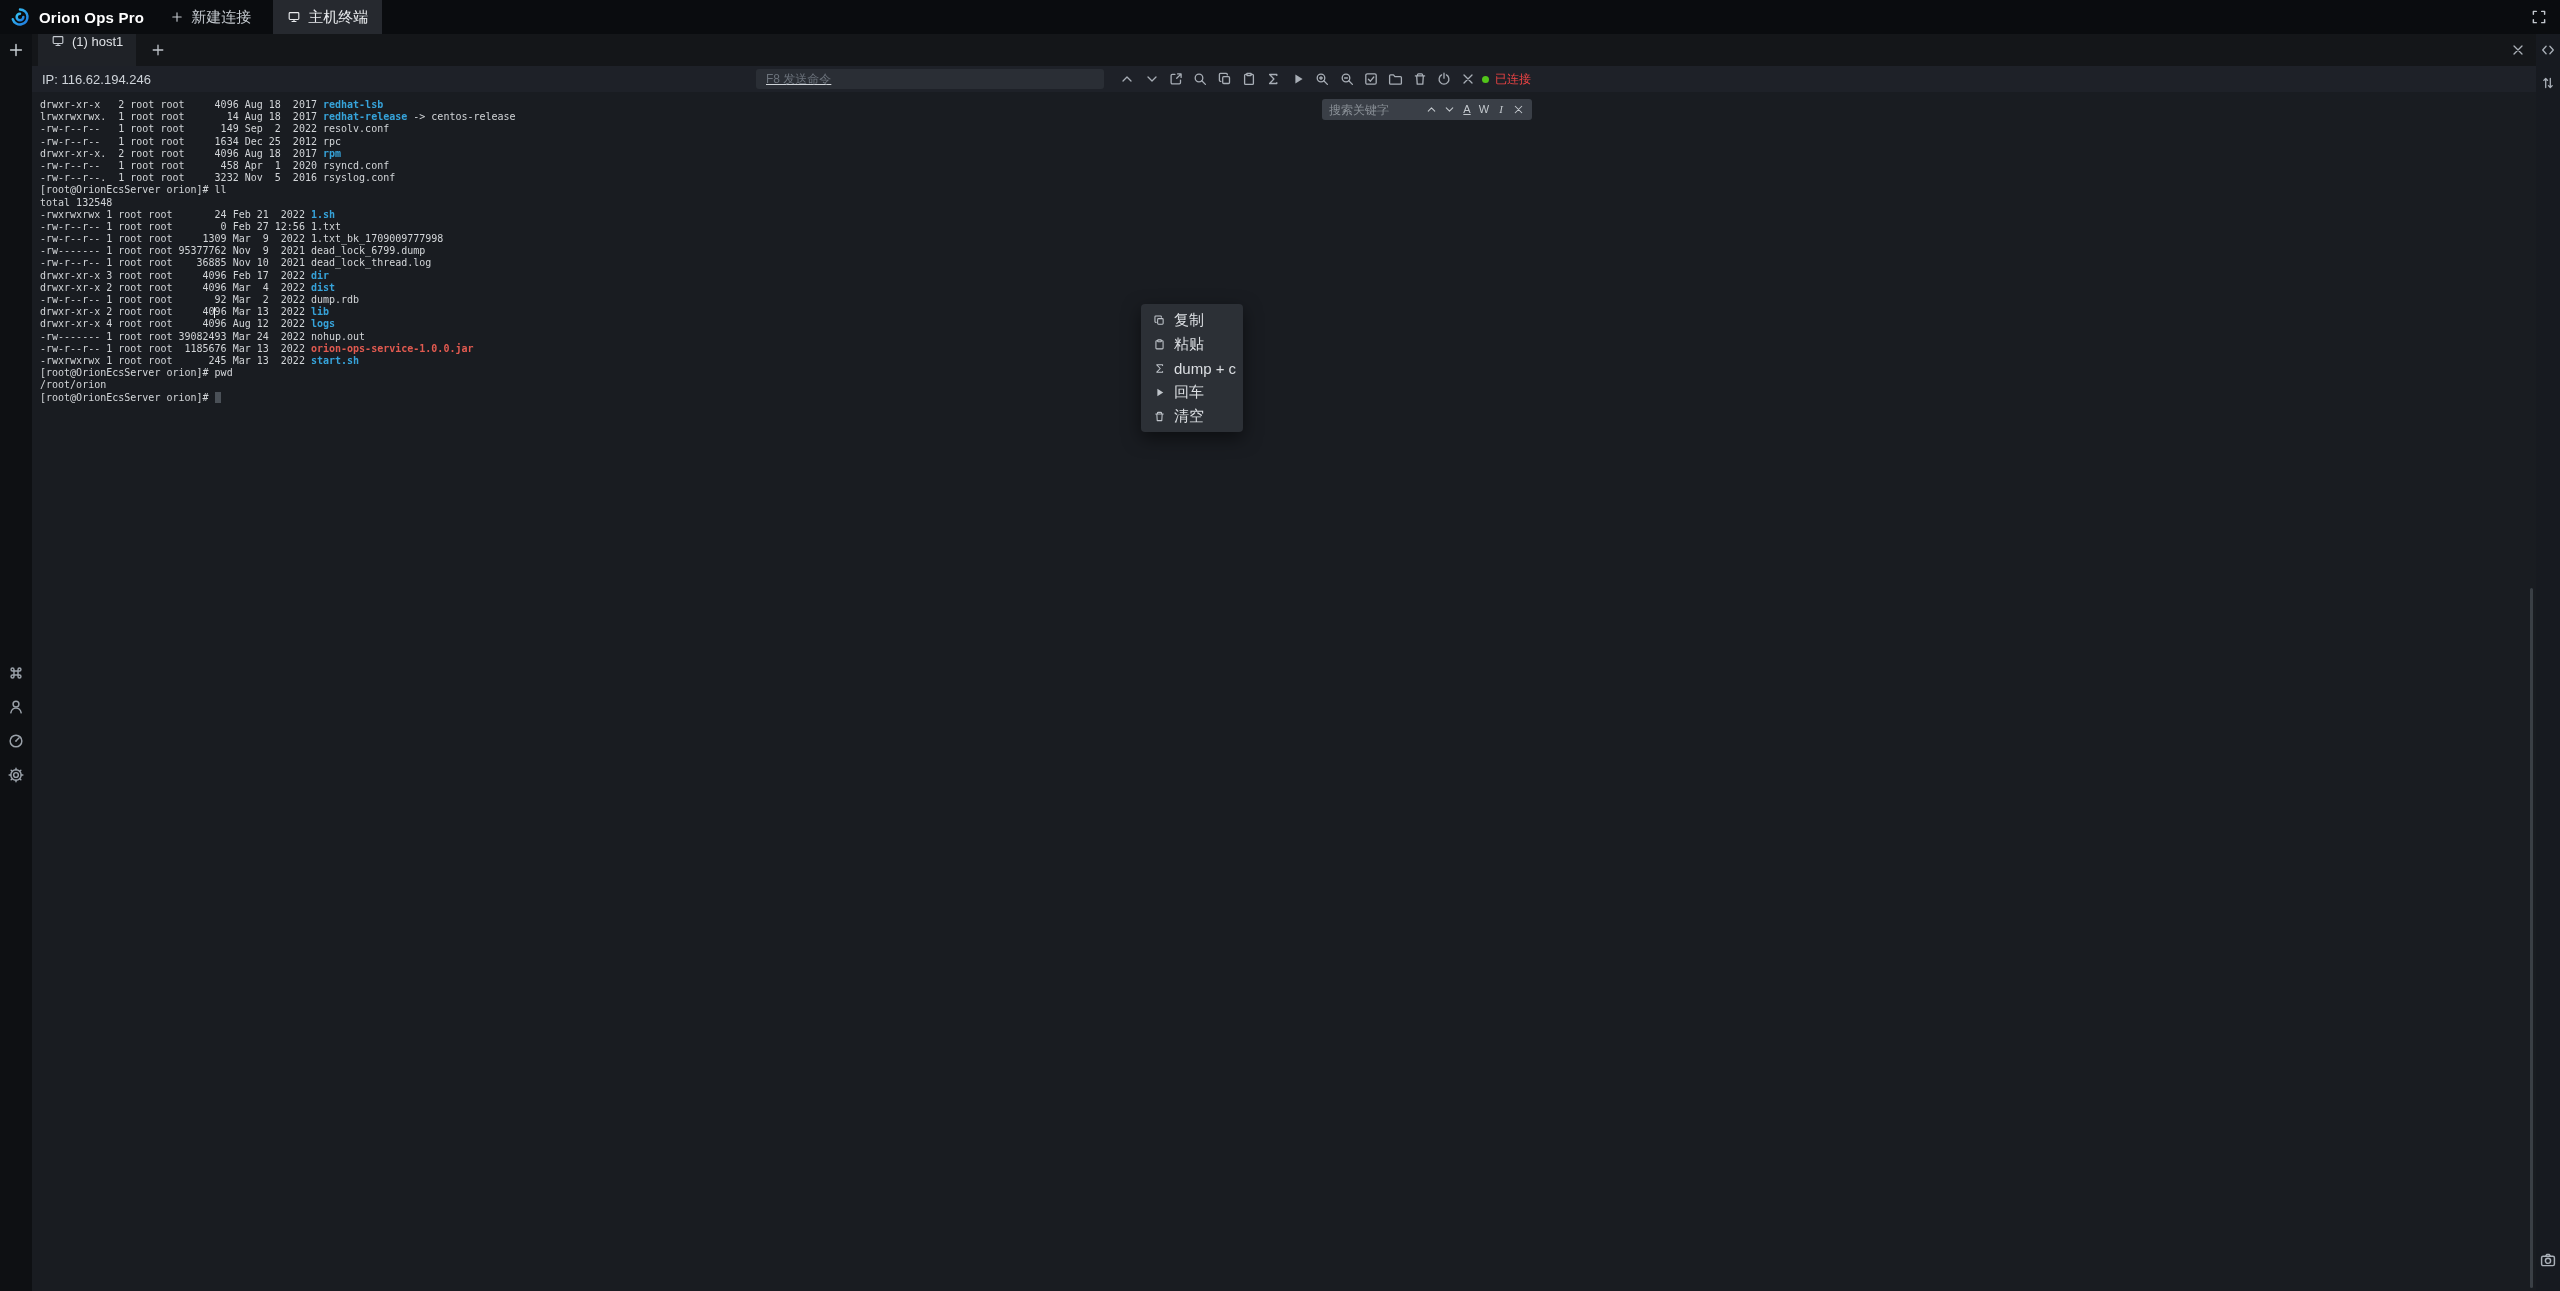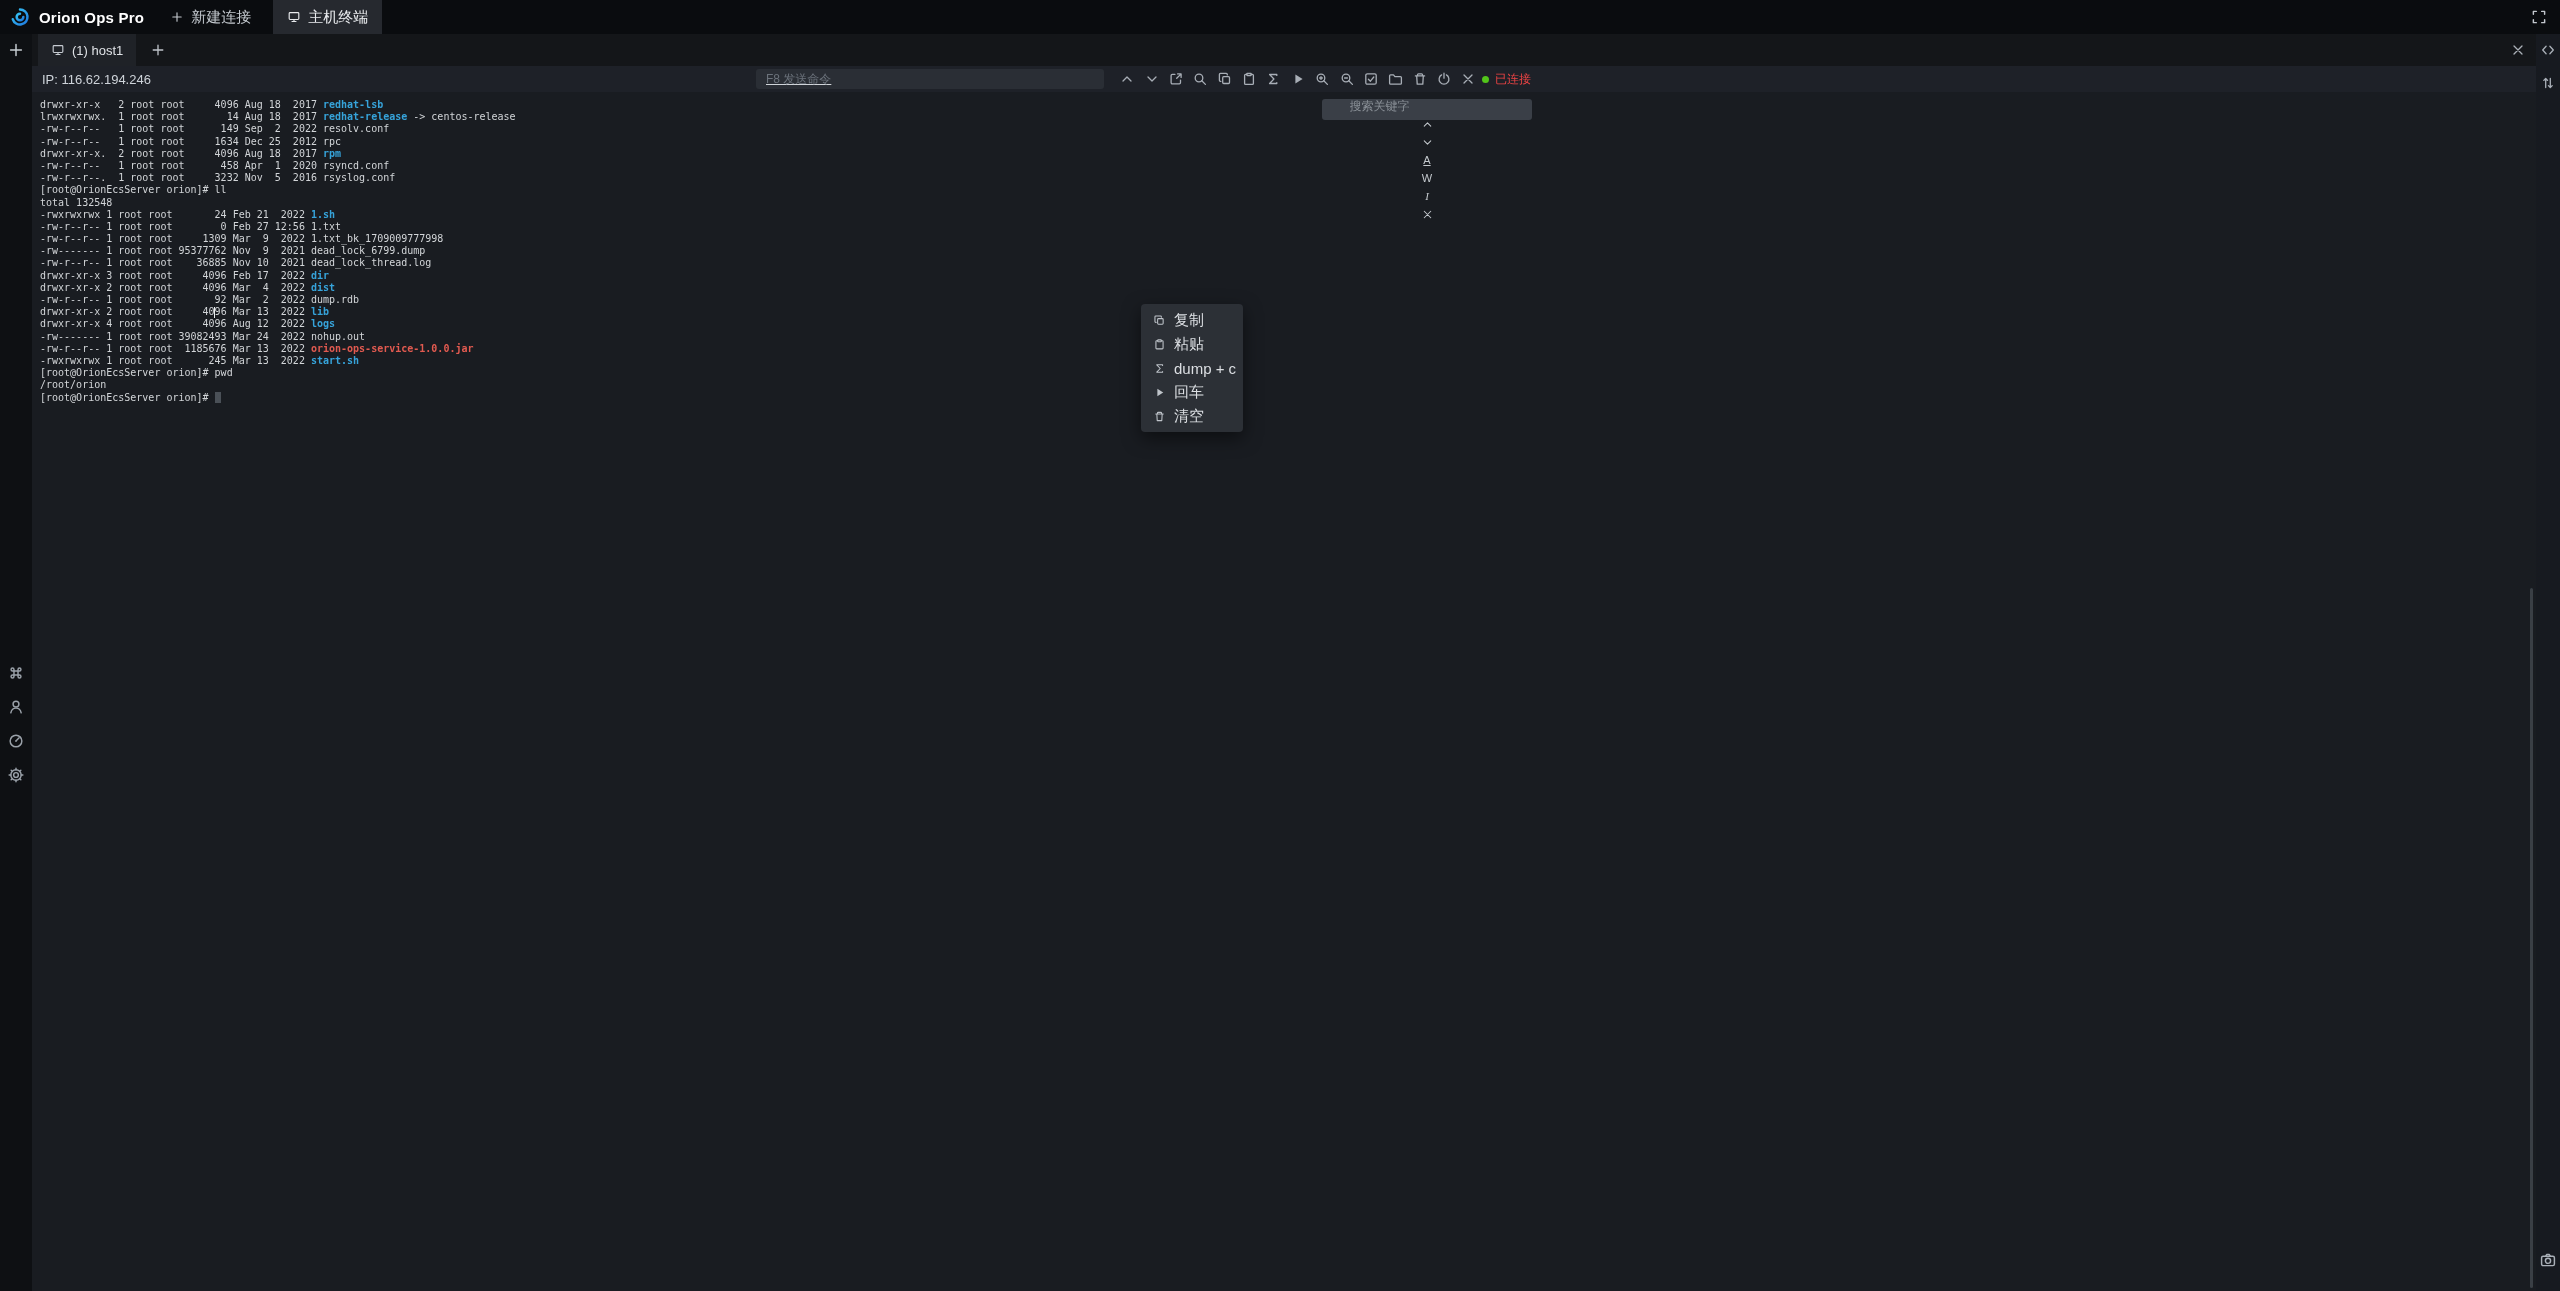--- a/index.html
+++ b/index.html
@@ -24,21 +24,21 @@
   .rail-plus{position:absolute;left:7px;top:7px;width:18px;height:18px;color:#c8cdd2;}
   .rail-group{position:absolute;left:7px;top:630px;display:flex;flex-direction:column;gap:16px;}
   .rail-btn{width:18px;height:18px;color:#9aa1a9;}
   .right-rail{position:absolute;left:2536px;top:34px;width:24px;height:1257px;background:#171a20;z-index:5;}
   .rr-top{position:absolute;left:4px;top:8px;display:flex;flex-direction:column;gap:17px;}
   .rr-btn{width:16px;height:16px;color:#aab0b8;}
   .rr-camera{position:absolute;left:3px;bottom:22px;width:18px;height:18px;color:#aab0b8;}
 
   
   .tabbar{position:absolute;left:32px;top:34px;width:2504px;height:32px;background:#141619;display:flex;align-items:center;}
-  .term-tab{display:flex;align-items:center;gap:7px;height:32px;padding:0 13px;margin-left:6px;background:#1f2227;color:#dfe2e6;font-size:13px;white-space:nowrap;}
+  .term-tab{display:flex;gap:7px;height:32px;padding:0 13px;margin-left:6px;background:#1f2227;color:#dfe2e6;font-size:13px;white-space:nowrap;}
   .term-tab .mi{width:14px;height:14px;color:#c6cbd1;flex:none;}
   .tab-add{width:16px;height:16px;margin-left:14px;color:#c0c5cb;}
   .tabbar-close{position:absolute;right:10px;top:8px;width:16px;height:16px;color:#aab0b7;}
 
   
   .toolbar{position:absolute;left:32px;top:66px;width:2504px;height:26px;background:#1e2128;}
   .ip-label{position:absolute;left:10px;top:0;height:26px;display:flex;align-items:center;font-size:13px;color:#ced3d9;}
   .cmd-input-wrap{position:absolute;left:724px;top:3px;width:348px;height:20px;background:#2a2e35;border-radius:3px;}
   .cmd-input{width:100%;height:100%;background:transparent;border:none;outline:none;padding:0 10px;font-size:12px;color:#d0d4d9;text-decoration:underline;}
   .cmd-input::placeholder{color:#6b727b;}
@@ -52,21 +52,21 @@
   .terminal{position:absolute;left:32px;top:92px;width:2504px;height:1199px;background:#191c21;}
   .term-output{position:absolute;left:8px;top:7px;font-family:"DejaVu Sans Mono",monospace;font-size:10px;line-height:12.2px;white-space:pre;color:#d2d5d8;}
   .tline{height:12.2px;}
   .seg-d{color:var(--dir,#36a3da);font-weight:bold;}
   .seg-r{color:var(--arch,#e25a50);font-weight:bold;}
   .caret{display:inline-block;width:1.5px;height:11px;background:#eceff1;vertical-align:middle;margin:0 -0.75px;}
   .cursor-block{display:inline-block;width:6px;height:11px;background:#4a5057;vertical-align:middle;}
   .scroll-thumb{position:absolute;right:3px;top:496px;width:3px;height:700px;background:#3a3f45;border-radius:2px;}
 
   
-  .search-widget{position:absolute;left:1290px;top:7px;width:210px;height:21px;background:#3a3f47;border-radius:3px;display:flex;align-items:center;padding:0 7px;gap:5px;z-index:4;flex-direction:column;}
+  .search-widget{position:absolute;left:1290px;top:7px;width:210px;height:21px;background:#3a3f47;border-radius:3px;display:flex;align-items:center;padding:0 7px;gap:5px;z-index:4;}
   .search-input{flex:1;min-width:0;background:transparent;border:none;outline:none;font-size:12px;color:#d4d7da;}
   .search-input::placeholder{color:#8a9097;}
   .sw-btn{width:13px;height:13px;color:#c3c8cd;flex:none;}
   .sw-letter{font-size:11px;color:#c3c8cd;flex:none;width:12px;text-align:center;line-height:13px;}
   .sw-letter.u{text-decoration:underline;}
   .sw-letter.i{font-style:italic;font-family:"Liberation Serif",serif;}
 
   
   .context-menu{position:absolute;left:1109px;top:212px;width:102px;background:#2c3036;border-radius:4px;padding:4px 0;box-shadow:0 6px 18px rgba(0,0,0,.5);z-index:10;}
   .menu-item{height:24px;display:flex;align-items:center;gap:8px;padding:0 12px;font-size:15px;color:#dcdfe3;white-space:nowrap;}

